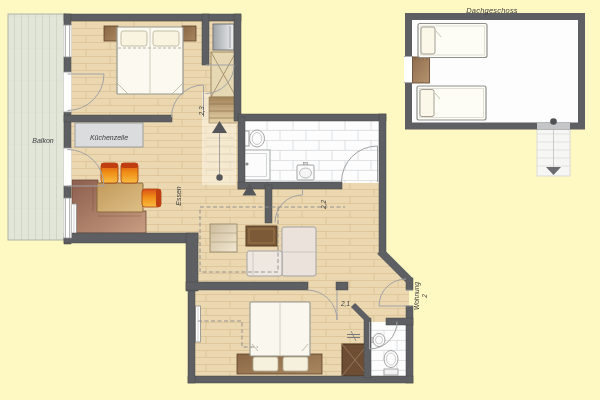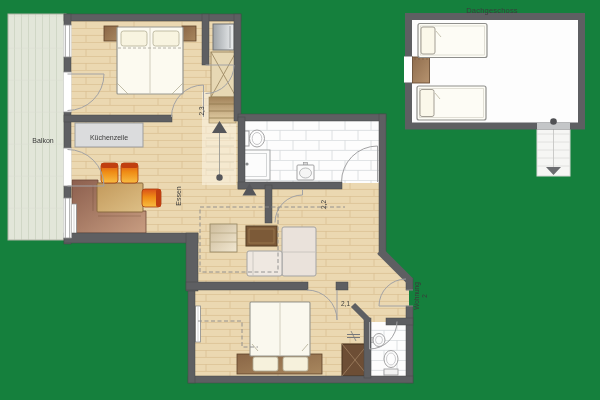--- a/index.html
+++ b/index.html
@@ -1,17 +1,17 @@
 <!DOCTYPE html>
 <html><head>
 <meta charset="utf-8">
 <style>
   html,body{margin:0;padding:0;background:#ffffff;}
-  .stage{position:relative;width:600px;height:400px;background:#15803d;overflow:hidden;
-         font-family:"Liberation Sans",sans-serif;}
+  .stage{position:relative;width:600px;height:400px;background:#fef9c3;overflow:hidden;
+         font-family:"Liberation Sans",sans-serif;font-style:italic;}
   svg text{font-family:"Liberation Sans",sans-serif;fill:#3b3b3b;}
   .t7{font-size:7px;}
   .t65{font-size:6.5px;}
   .t75{font-size:7.5px;letter-spacing:.2px;}
 </style>
 </head>
 <body>
 
 <div class="stage">
 <svg width="600" height="400" viewBox="0 0 600 400">

